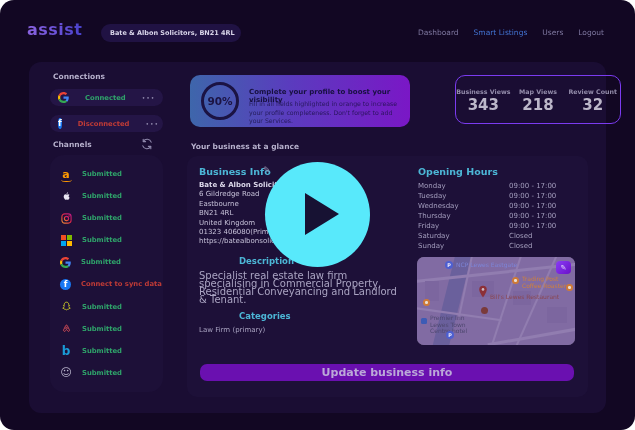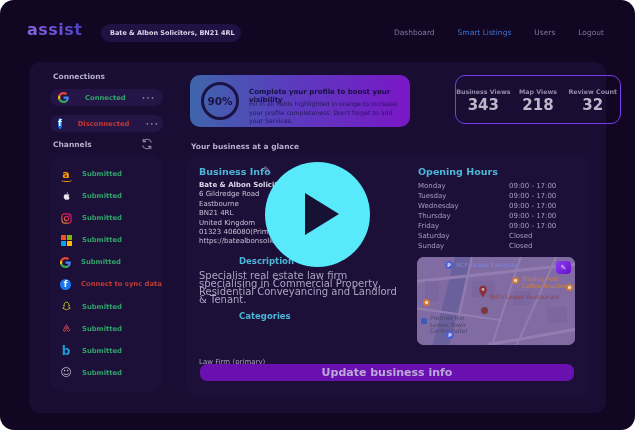--- a/index.html
+++ b/index.html
@@ -7,21 +7,21 @@
   body { font-family:"DejaVu Sans","Liberation Sans",sans-serif; background:#ffffff; position:relative; }
   .canvas { position:absolute; inset:0; width:635px; height:430px; background:#120723; border-radius:14px; overflow:hidden; }
 
   
   .logo { position:absolute; left:27px; top:20px; font-size:16px; font-weight:600; letter-spacing:.5px;
           background:linear-gradient(90deg,#8a63e0 0%,#6a52d8 55%,#4640c8 100%);
           -webkit-background-clip:text; background-clip:text; color:transparent; }
   .biz-select { position:absolute; left:101px; top:24px; width:140px; height:18px; background:#201243;
           border-radius:9px; display:flex; align-items:center; justify-content:space-between; padding:0 9px; cursor:pointer; }
   .biz-select-label { font-size:6.5px; font-weight:bold; color:#d9d5ea; white-space:nowrap; }
-  .topnav { position:absolute; right:31px; top:28px; display:flex; gap:23px; align-items:center; }
+  .topnav { position:absolute; right:31px; top:28px; display:flex; gap:15px; align-items:center; }
   .nav-item { font-size:7.5px; color:#7f78a0; cursor:pointer; text-decoration:none; }
   .nav-item.active { color:#4273d2; }
 
   
   .content { position:absolute; left:29px; top:62px; width:577px; height:351px; background:#1a0d33; border-radius:12px; }
 
   
   .side-label { position:absolute; font-size:7.5px; font-weight:bold; color:#b6b0cc; }
   .conn-pill { position:absolute; left:50px; width:113px; height:17px; background:#241546; border-radius:9px;
                display:flex; align-items:center; padding:0 8px; gap:16px; cursor:pointer; }
@@ -66,21 +66,21 @@
   .main-panel { position:absolute; left:187px; top:156px; width:401px; height:241px; background:#1d1038; border-radius:10px; }
   .teal-h1 { font-size:9.5px; font-weight:bold; color:#4cb6d6; }
   .teal-h2 { font-size:8.5px; font-weight:bold; color:#4cb6d6;padding-left:40px; }
   .bi-title { position:absolute; left:12px; top:10px; }
   .pencil { position:absolute; left:76px; top:9px; font-size:9px; color:#9a93b5; cursor:pointer; }
   .addr { position:absolute; left:12px; top:25px; font-size:7px; line-height:9.4px; color:#c6c1d8; }
   .addr .b { font-weight:bold; color:#dcd8ea; }
   .desc-title { position:absolute; left:12px; top:100px; }
   .desc-body { position:absolute; left:12px; top:116px; width:205px; font-size:10px; line-height:8px; color:#aaa4c2; }
   .cat-title { position:absolute; left:12px; top:155px; }
-  .cat-value { position:absolute; left:12px; top:170px; font-size:7px; color:#aaa4c2;margin-top:32px; }
+  .cat-value { position:absolute; left:12px; top:170px; font-size:7px; color:#aaa4c2; }
   .oh-title { position:absolute; left:231px; top:10px; }
   .oh-rows { position:absolute; left:231px; top:26px; width:150px; }
   .oh-row { display:flex; height:10px; font-size:7px; color:#a39dbd; }
   .oh-day { width:91px; }
 
   
   .map { position:absolute; left:230px; top:101px; width:158px; height:88px; border-radius:7px; overflow:hidden; background:#cdc5da; }
   .map .road { position:absolute; background:#ece8f4; }
   .map .river { position:absolute; left:26px; top:-12px; width:16px; height:120px; background:#9fafcd; transform:rotate(14deg); }
   .map .block { position:absolute; background:#c2bad2; }

